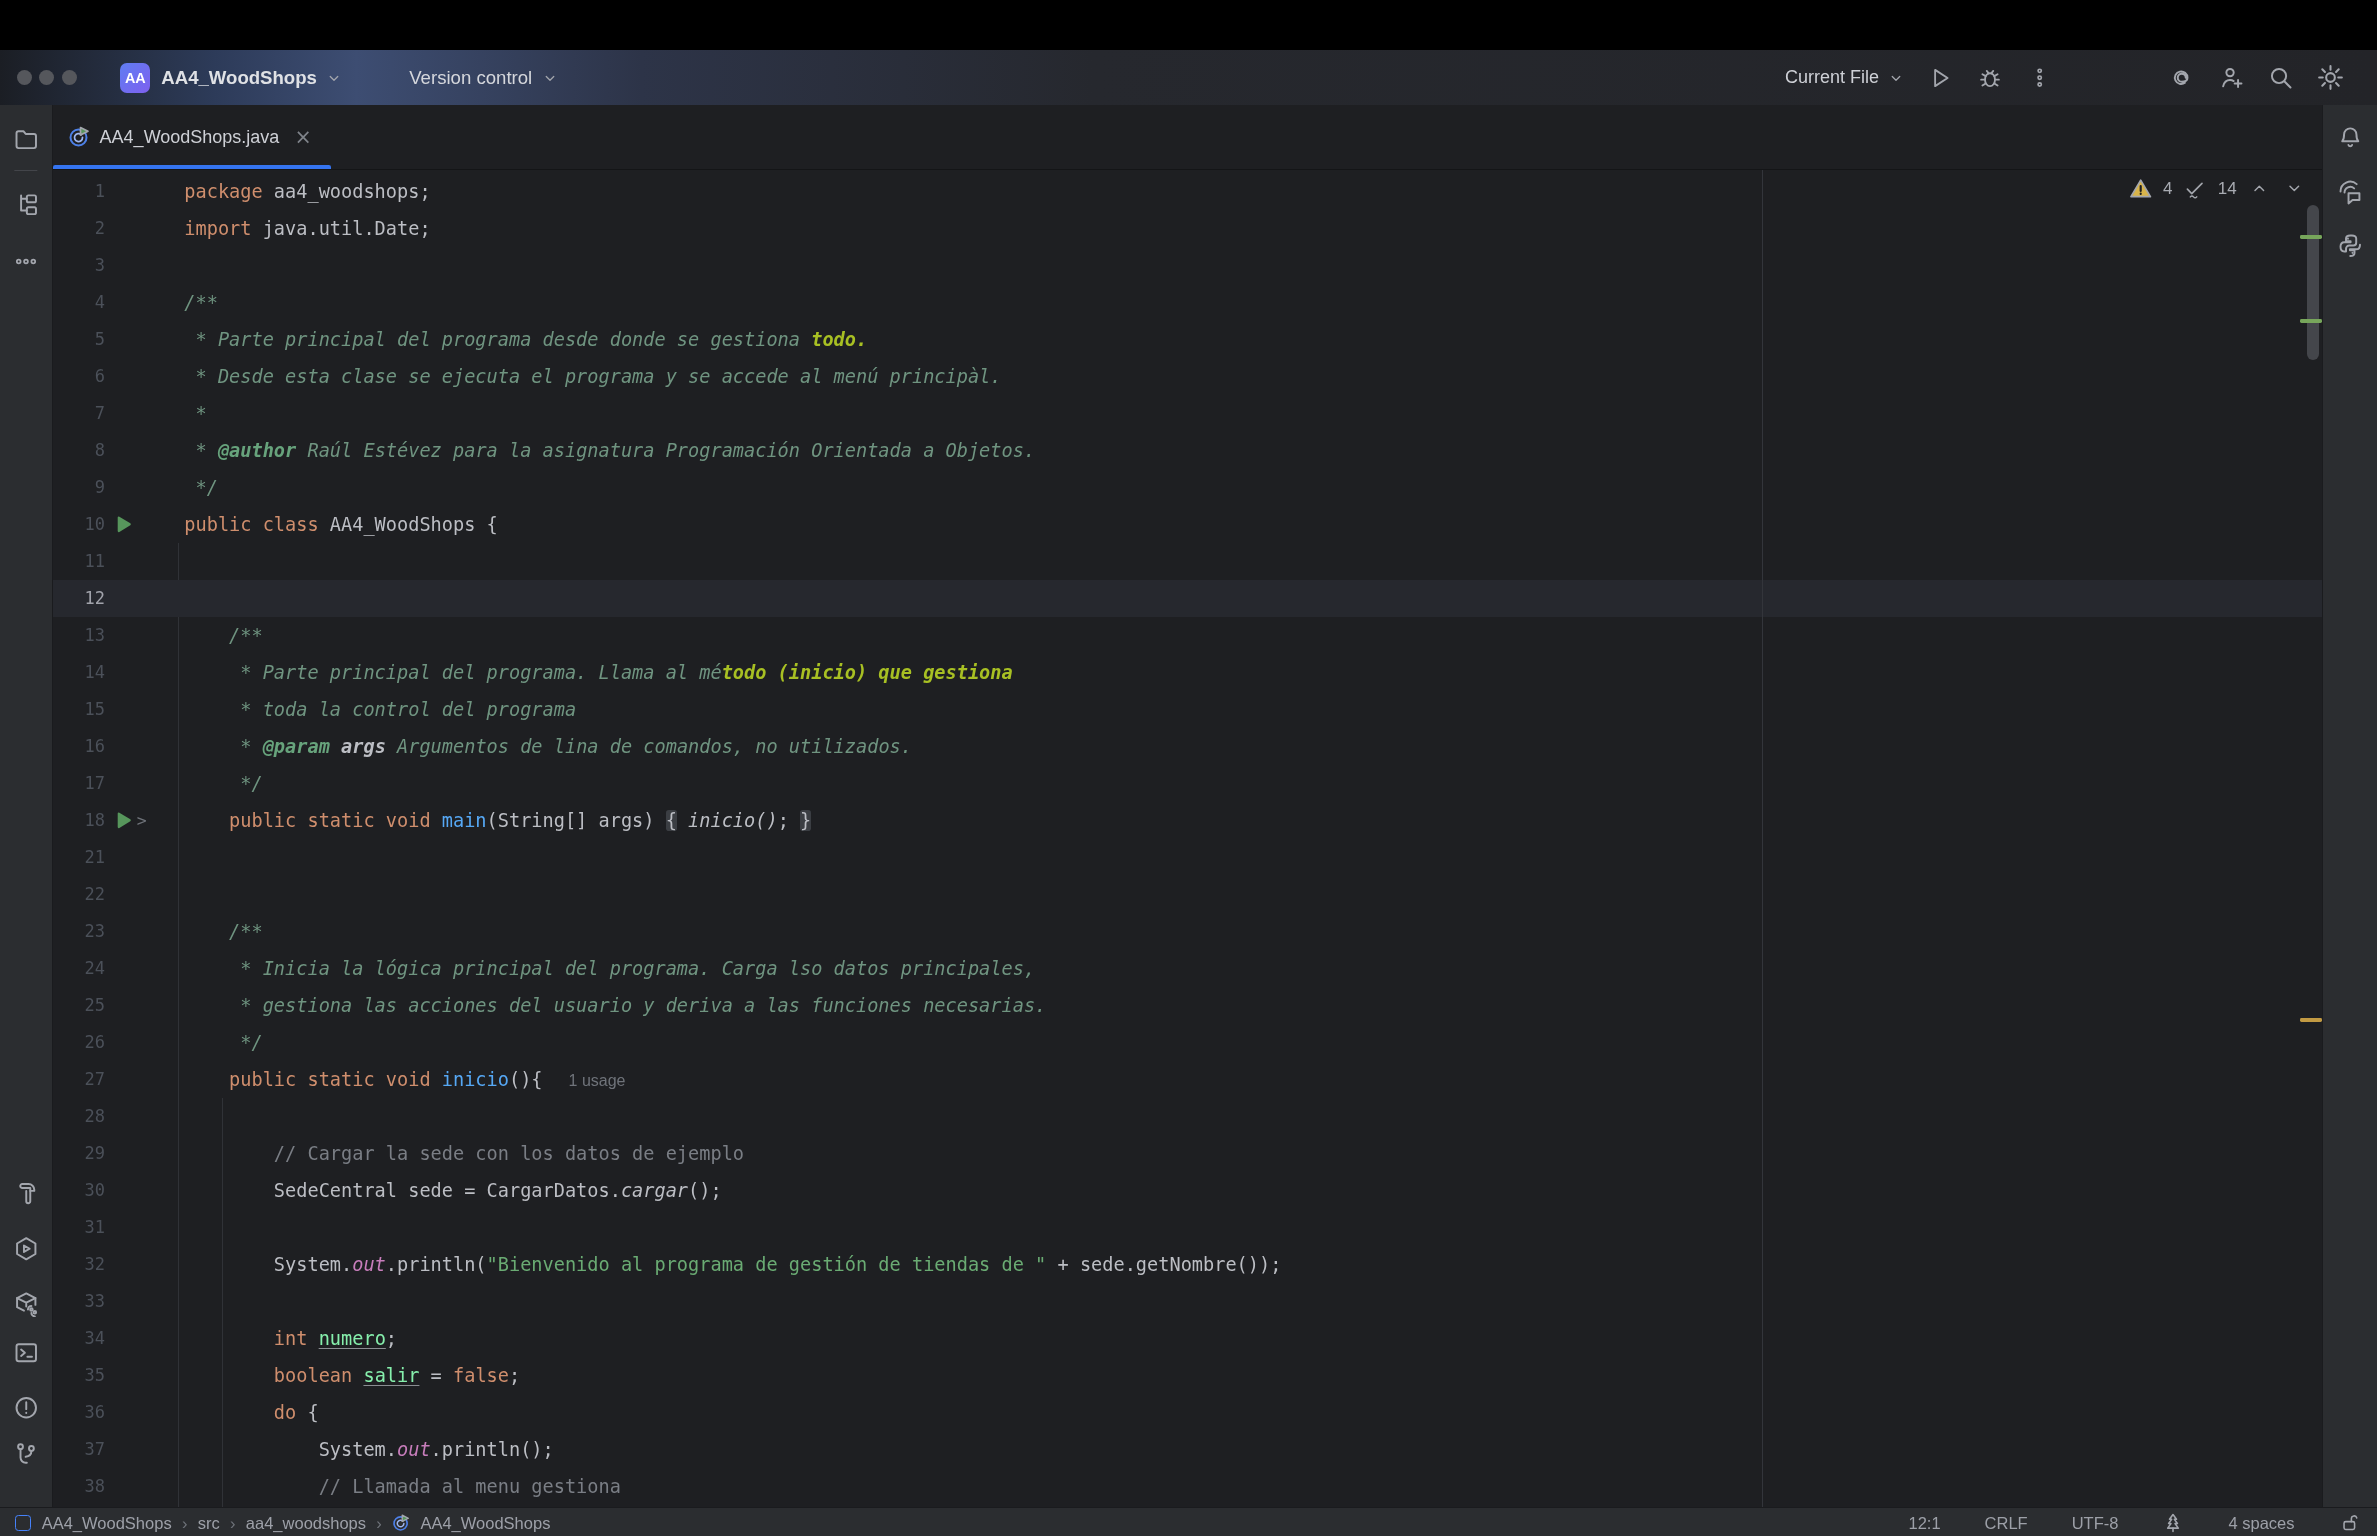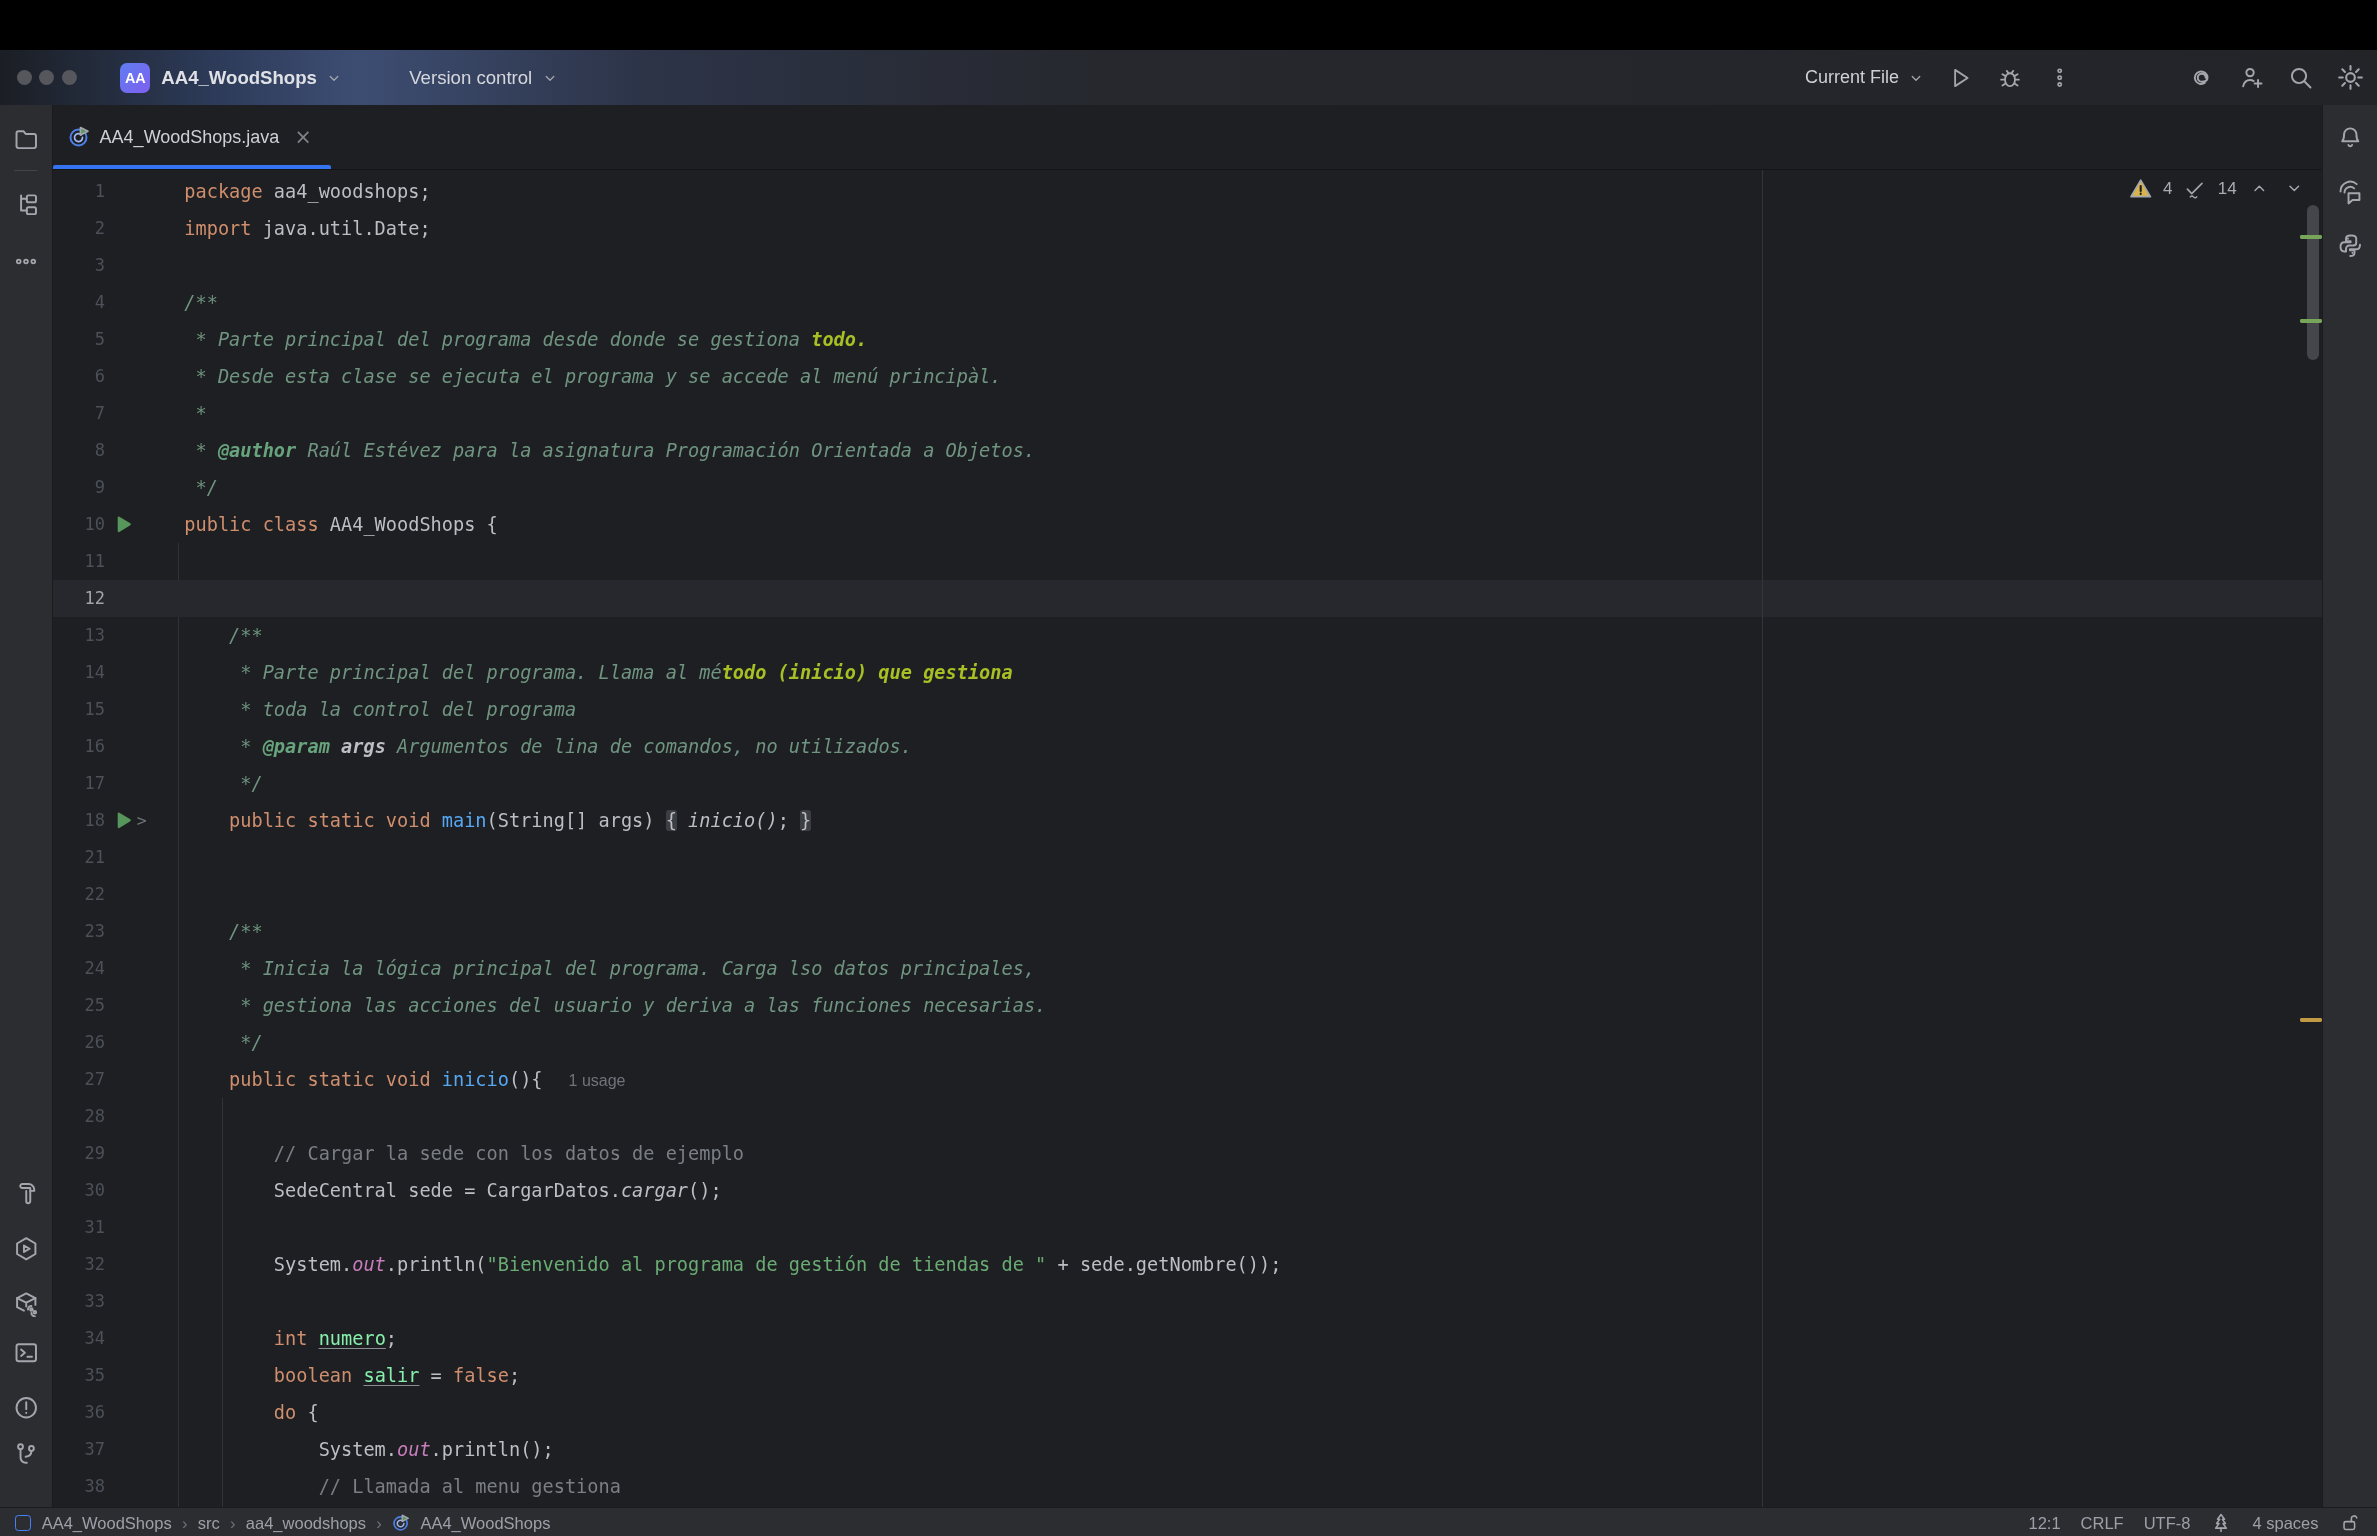--- a/index.html
+++ b/index.html
@@ -16,21 +16,21 @@
     background:linear-gradient(to right,#1b1e24 0,#2d3b59 9%,#3d4d72 15%,#2d3448 27%,#26282e 46%,#232428 100%);
     display:flex;align-items:center;}
   .tl{width:15px;height:15px;border-radius:50%;background:#55575C;margin-right:7.6px;}
   #traffic{display:flex;margin-left:16.5px;}
   #projchip{width:30px;height:30px;border-radius:6.9px;margin-left:36px;
     background:linear-gradient(135deg,#5F7DF2,#7E60EF);display:flex;align-items:center;justify-content:center;
     color:#fff;font-weight:bold;font-size:14.4px;}
   .tbtext{color:#DFE1E5;font-size:18.6px;font-weight:600;margin-left:11px;}
   .tbtext2{color:#D5D7DC;font-size:18.6px;font-weight:400;margin-left:66px;}
   .chev{margin-left:8.3px;}
-  #tb-right{margin-left:auto;display:flex;align-items:center;gap:20.6px;padding-right:12px;}
+  #tb-right{margin-left:auto;display:flex;align-items:center;gap:20.6px;padding-right:32px;}
   #runconfig{display:flex;align-items:center;color:#CED0D6;font-size:18px;}
   .tbicon{width:29px;height:29px;}
   #tb-gap{width:72px;}
 
   
   #workspace{position:absolute;left:0;top:105px;width:2377px;height:1402px;display:flex;background:#1E1F22;}
   .stripe{width:52px;background:#2B2D30;position:relative;flex:0 0 auto;}
   .stripe.right{width:54px;}
   .stripe .icon{position:absolute;left:50%;transform:translateX(-50%);width:29px;height:29px;}
   .stripe-div{position:absolute;left:50%;transform:translateX(-50%);width:23.4px;height:1.4px;background:#43454A;}
@@ -84,21 +84,21 @@
   .mark{position:absolute;left:2247px;width:22px;height:4.1px;border-radius:1.4px;}
   .mark.green{background:#77A65B;}
   .mark.yellow{background:#C29A43;}
 
   
   #statusbar{position:absolute;left:0;top:1507px;width:2377px;height:30px;background:#2B2D30;
     border-top:0.7px solid #1A1B1E;display:flex;align-items:center;font-size:16.5px;color:#9DA0A8;}
   #breadcrumbs{display:flex;align-items:center;gap:10.3px;padding-left:15px;}
   .crumb-sep{color:#6F737A;font-size:16.5px;}
   #module-icon{width:14.4px;height:14.4px;border:1.7px solid #4682FA;border-radius:3.4px;}
-  #sb-right{margin-left:auto;display:flex;align-items:center;gap:20px;padding-right:16.5px;}
+  #sb-right{margin-left:auto;display:flex;align-items:center;gap:44px;padding-right:16.5px;}
   #sb-right .icon{width:22px;height:22px;}
   .sb-item{color:#9DA0A8;}
 </style>
 </head>
 <body>
 
 <div id="menustrip"></div>
 
 <div id="titlebar">
   <div id="traffic">

